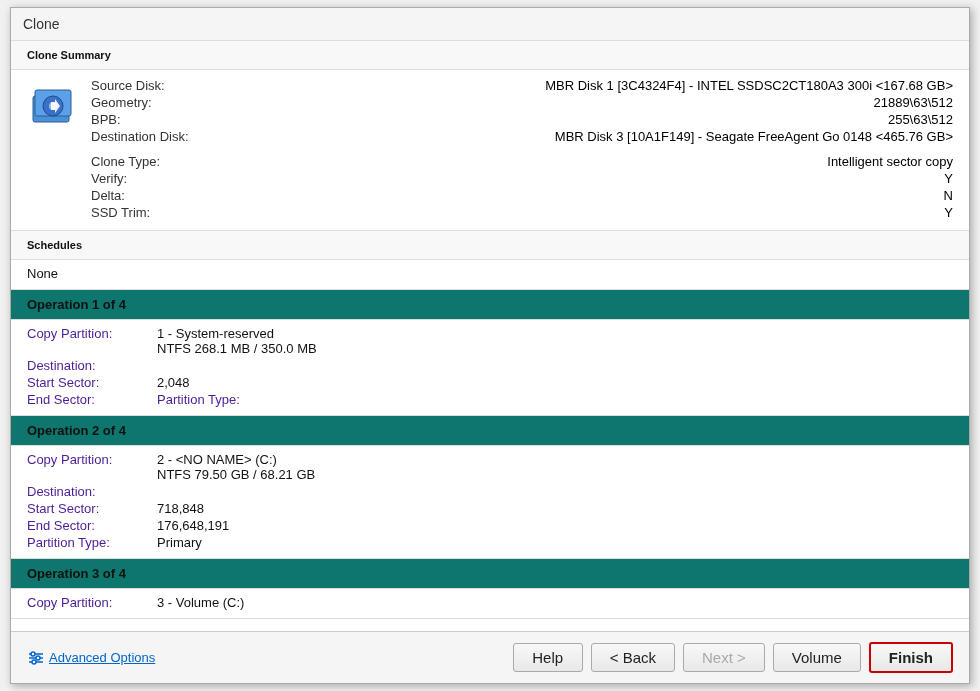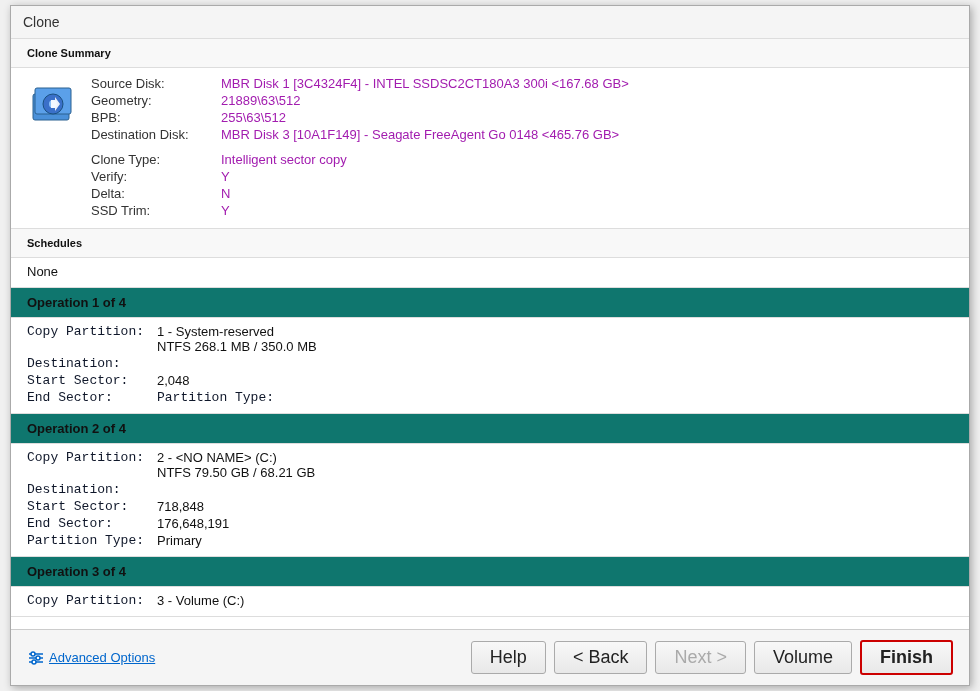--- a/index.html
+++ b/index.html
@@ -65,21 +65,22 @@
       display: grid;
       grid-template-columns: 130px 1fr;
       row-gap: 2px;
       flex: 1;
     }
     .info-label {
       color: #333;
       font-weight: normal;
     }
     .info-value {
-      color: #a21caf;
+      color: #000000;
+      text-align: right;
     }
     .clone-details {
       display: flex;
       align-items: flex-start;
       padding: 8px 16px 10px 16px;
     }
     .clone-extra {
       display: grid;
       grid-template-columns: 130px 1fr;
       row-gap: 2px;
@@ -98,21 +99,21 @@
       font-weight: bold;
       border-bottom: 1px solid #ddd;
       color: #111;
     }
     .op-content {
       padding: 6px 16px 8px 16px;
       display: grid;
       grid-template-columns: 130px 1fr;
       row-gap: 2px;
     }
-    .op-label { color: #0f172a; font-family: Liberation Mono, monospace; }
+    .op-label { color: #4c1d95; }
     .op-value { color: #111; }
     .op-value-multi {
       color: #111;
     }
     .footer {
       border-top: 1px solid #ccc;
       background: #f5f5f5;
       padding: 10px 16px;
       display: flex;
       align-items: center;
@@ -129,21 +130,21 @@
     .footer-left svg {
       flex-shrink: 0;
     }
     .footer-right {
       display: flex;
       gap: 8px;
       align-items: center;
     }
     .btn {
       padding: 5px 18px;
-      font-size: 18px;
+      font-size: 15px;
       border: 1px solid #aaa;
       background: linear-gradient(to bottom, #f8f8f8, #e8e8e8);
       cursor: pointer;
       border-radius: 3px;
       color: #222;
       min-width: 70px;
       text-align: center;
     }
     .btn-finish {
       background: linear-gradient(to bottom, #f8f8f8, #e8e8e8);

